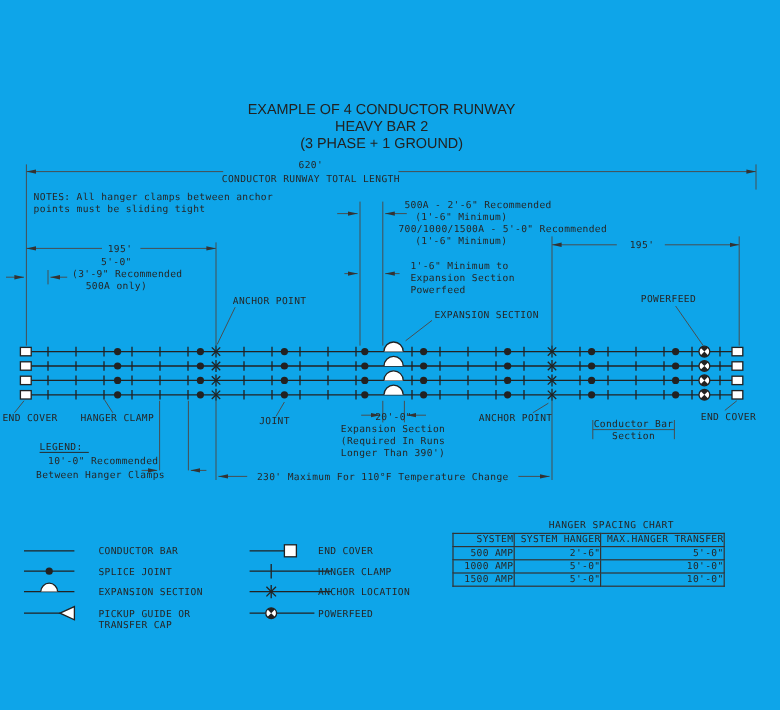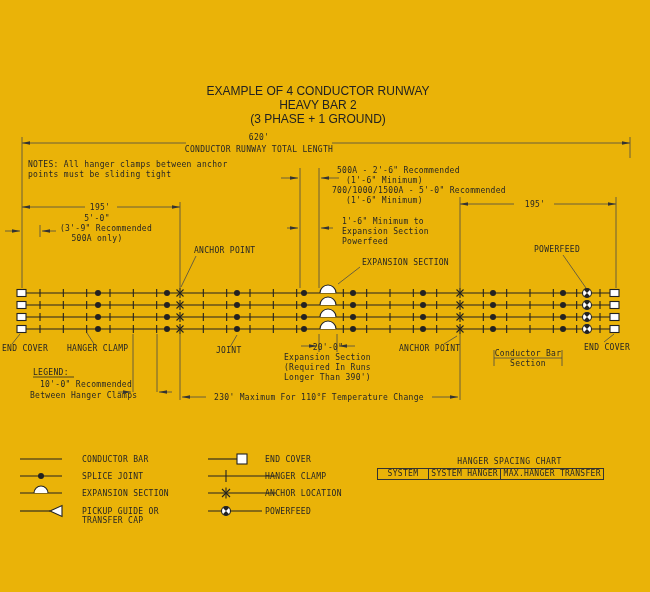--- a/index.html
+++ b/index.html
@@ -1,33 +1,33 @@
 <!DOCTYPE html>
 <html><head>
 <meta charset="utf-8">
 <style>
   html,body{margin:0;padding:0;background:#fff;}
-  #stage{position:relative;width:650px;height:592px;background:#eab308;overflow:hidden;
+  #stage{position:relative;width:650px;height:592px;background:#0ea5e9;overflow:hidden;
          font-family:"DejaVu Sans Mono",monospace;}
   svg{position:absolute;left:0;top:0;}
   .bar{stroke:#222;stroke-width:1.1;fill:none;}
   .sym{stroke:#222;stroke-width:1.1;fill:#fff;}
   .fillb{fill:#222;stroke:none;}
   .dim{stroke:#4a4a4a;stroke-width:0.8;fill:none;}
   .cad{font:8px "DejaVu Sans Mono",monospace;letter-spacing:0.3px;fill:#262626;}
   .cadc{text-anchor:middle;}
   .ttl{font:12px "Liberation Sans",sans-serif;fill:#222;text-anchor:middle;}
   .ul{stroke:#262626;stroke-width:0.8;}
   
-  #chartbox{position:absolute;left:377px;top:433px;width:265px;color:#262626;margin-top:24px;}
+  #chartbox{position:absolute;left:377px;top:433px;width:265px;color:#262626;}
   #chartbox .ctitle{font:8px "DejaVu Sans Mono",monospace;letter-spacing:0.4px;
                     text-align:center;margin-bottom:2px;}
   #chartbox table{border-collapse:collapse;width:227px;}
   #chartbox td,#chartbox th{border:1px solid #333;font:8px "DejaVu Sans Mono",monospace;
-     font-weight:normal;letter-spacing:0.3px;text-align:center;padding:0;height:10px;line-height:10px;}
+     font-weight:normal;letter-spacing:0.3px;text-align:right;padding:0;height:10px;line-height:10px;}
   #chartbox col.c1{width:51px;} #chartbox col.c2{width:73px;} #chartbox col.c3{width:103px;}
 </style>
 </head>
 <body>
 
 <div id="stage">
 
 <svg width="650" height="592" viewBox="0 0 650 592">
   <defs>
     <marker id="arw" viewBox="0 0 10 6" refX="10" refY="3" markerWidth="10" markerHeight="6" orient="auto">
@@ -384,17 +384,32 @@
           <col class="c3">
         </colgroup>
     <thead>
           <tr>
             <th>SYSTEM</th>
             <th>SYSTEM HANGER</th>
             <th>MAX.HANGER TRANSFER</th>
           </tr>
         </thead>
     <tbody>
+          <tr>
+            <td>500 AMP</td>
+            <td>2'-6"</td>
+            <td>5'-0"</td>
+          </tr>
+          <tr>
+            <td>1000 AMP</td>
+            <td>5'-0"</td>
+            <td>10'-0"</td>
+          </tr>
+          <tr>
+            <td>1500 AMP</td>
+            <td>5'-0"</td>
+            <td>10'-0"</td>
+          </tr>
         </tbody>
   </table>
 </div>
 
 </div>
 
 </body></html>

